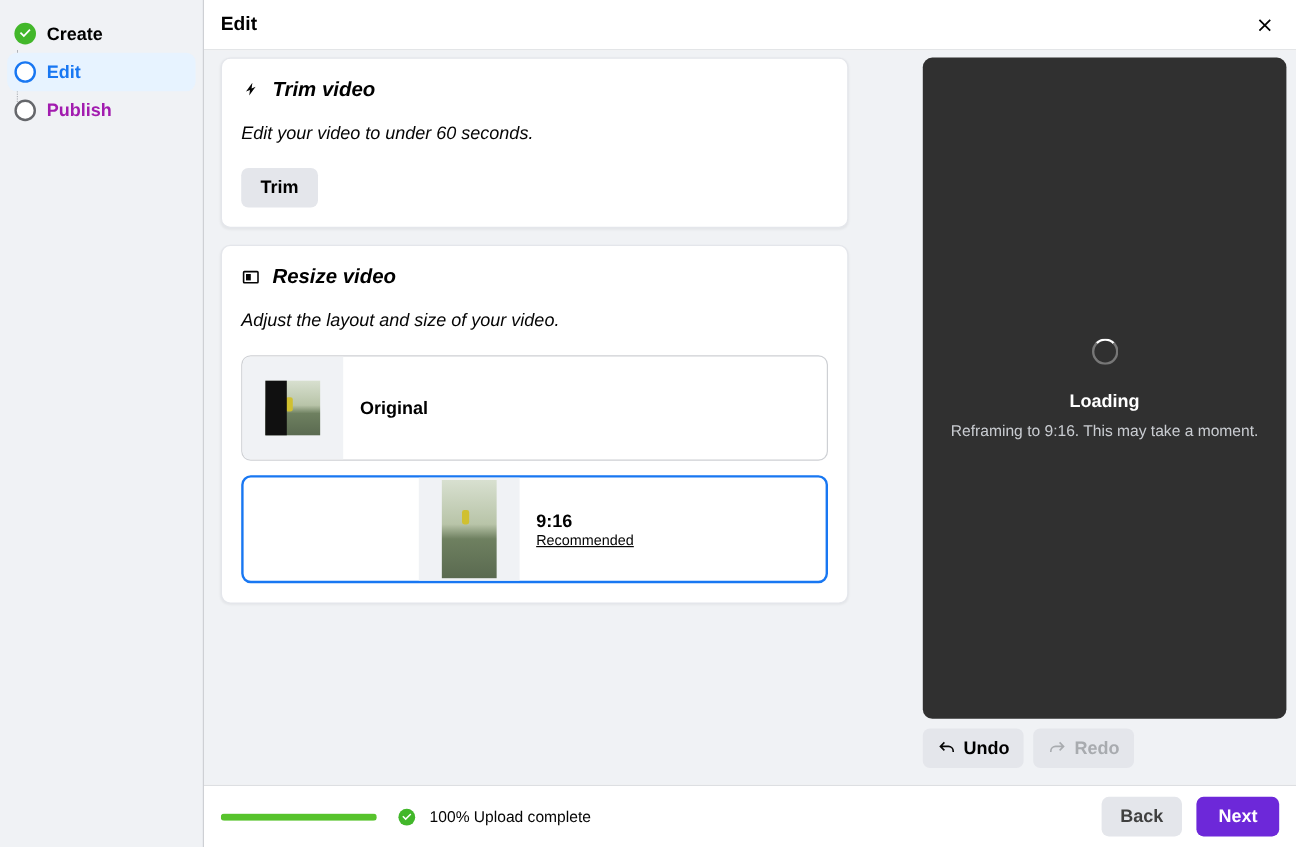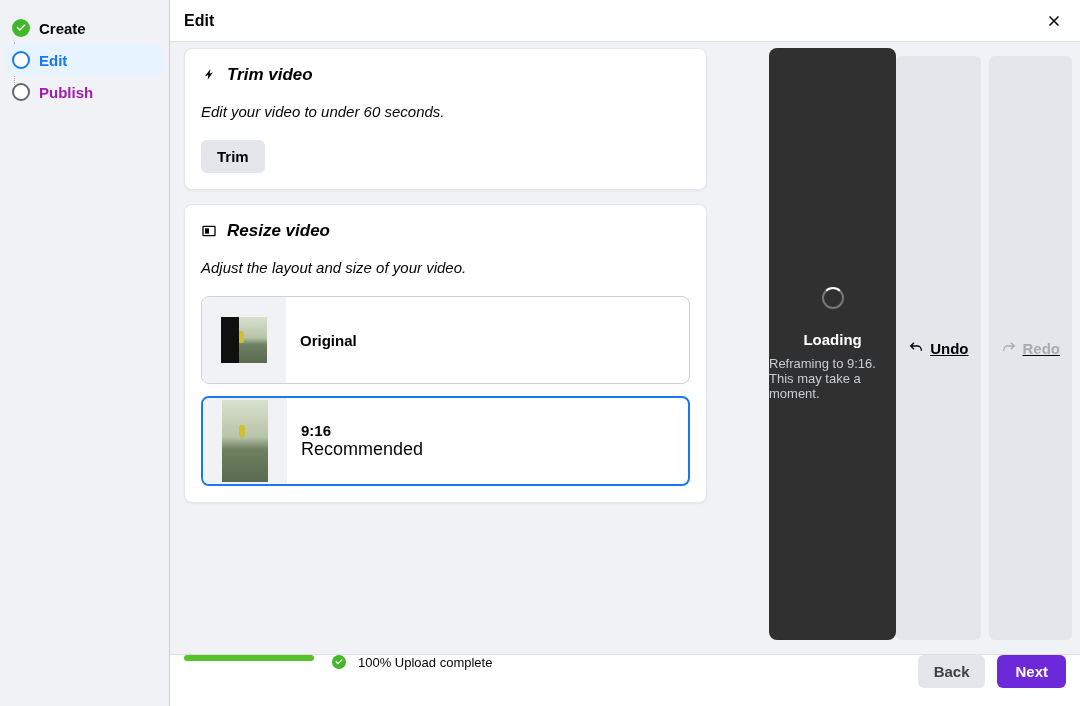--- a/index.html
+++ b/index.html
@@ -27,47 +27,47 @@
 .content { flex: 1; display: flex; gap: 14px; padding: 6px 8px 14px 14px; overflow: hidden; background: #f0f2f5; }
 .left-col { flex: 1; display: flex; flex-direction: column; gap: 14px; }
 
 .card { background: #fff; border: 1px solid #e4e6eb; border-radius: 8px; padding: 16px; box-shadow: 0 1px 2px rgba(0,0,0,0.05); }
 .card-title { display: flex; align-items: center; gap: 10px; font-size: 17px; font-weight: 700; margin-bottom: 18px; font-style: italic; }
 .card-title svg { width: 16px; height: 16px; fill: #050505; }
 .card-desc { font-size: 15px; color: #050505; margin-bottom: 20px; font-style: italic; }
 .btn { display: inline-flex; align-items: center; justify-content: center; padding: 8px 16px; border-radius: 6px; background: #e4e6eb; font-size: 15px; font-weight: 600; cursor: pointer; border: none; }
 
 .option { display: flex; align-items: center; border: 1px solid #ced0d4; border-radius: 8px; margin-bottom: 12px; cursor: pointer; overflow: hidden; }
-.option:last-child { margin-bottom: 0; }
+.option:last-child { margin-bottom: 0; justify-content: center; }
 .option.selected { border: 2px solid #1877f2; }
 .thumb-frame { width: 84px; height: 86px; background: #f0f2f5; display: flex; align-items: center; justify-content: center; flex-shrink: 0; }
 .thumb { position: relative; overflow: hidden; }
 .thumb-original { width: 46px; height: 46px; }
 .thumb-916 { width: 46px; height: 82px; }
 .thumb-bg { background: linear-gradient(180deg, #d8e0d0 0%, #b8c4a8 45%, #6e8060 60%, #5a6a50 100%); width: 100%; height: 100%; position: relative; }
 .thumb-bg::before { content: ''; position: absolute; left: 38%; top: 30%; width: 6px; height: 12px; background: #d0c030; border-radius: 2px; }
 .thumb-original .thumb-bg::after { content:''; position:absolute; left:0; top:0; width:40%; height:100%; background:#101010; }
 .opt-text { padding: 10px 14px; }
 .opt-title { font-size: 15px; font-weight: 700; }
-.opt-sub { font-size: 18px; color: #050505; margin-top: 0; }
+.opt-sub { font-size: 12px; color: #050505; margin-top: 0; text-decoration: underline; }
 
-.preview-col { width: 303px; display: flex; flex-direction: row; margin-left: 48px; }
+.preview-col { width: 303px; display: flex; flex-direction: column; margin-left: 48px; }
 .preview { flex: 1; background: #303030; border-radius: 8px; display: flex; flex-direction: column; align-items: center; justify-content: center; color: #fff; }
 .spinner { width: 22px; height: 22px; border: 2px solid #777; border-top-color: #fff; border-radius: 50%; margin-bottom: 22px; animation: spin 1s linear infinite; }
 @keyframes spin { to { transform: rotate(360deg); } }
 .preview-title { font-size: 15px; font-weight: 700; margin-bottom: 8px; }
 .preview-sub { font-size: 13px; color: #c9ccd1; }
-.undo-row { display: flex; gap: 8px; margin-top: 8px; text-decoration: underline; }
+.undo-row { display: flex; gap: 8px; margin-top: 8px; }
 .undo-btn { display: flex; align-items: center; gap: 6px; padding: 8px 12px; border-radius: 6px; background: #e4e6eb; font-size: 15px; font-weight: 600; cursor: pointer; border:none; }
 .undo-btn svg { width: 16px; height: 16px; fill: none; stroke-width: 2; }
 .undo-btn.disabled { color: #a8abaf; cursor: default; text-align: center; }
 .undo-btn:not(.disabled) svg { stroke:#050505; }
 .undo-btn.disabled svg { stroke: #a8abaf; }
 
-.footer { height: 52px; background: #fff; border-top: 1px solid #dddfe2; display: flex; align-items: flex-start; padding: 0 14px; gap: 12px; }
+.footer { height: 52px; background: #fff; border-top: 1px solid #dddfe2; display: flex; align-items: center; padding: 0 14px; gap: 12px; }
 .progress-bar { width: 130px; height: 6px; background: #e4e6eb; border-radius: 4px; overflow: hidden; }
 .progress-fill { width: 100%; height: 100%; background: #57c32c; }
 .check { width: 14px; height: 14px; background: #42b72a; border-radius: 50%; display: flex; align-items: center; justify-content: center; margin-left: 6px; }
 .check svg { width: 10px; height: 10px; fill: #fff; }
 .upload-text { font-size: 13px; color: #050505; }
 .spacer { flex: 1; }
 .back-btn { background: #e4e6eb; color: #404040; padding: 8px 16px; border-radius: 6px; font-size: 15px; font-weight: 600; cursor: pointer; border:none; }
 .next-btn { background: #6d28d9; color: #fff; padding: 8px 18px; border-radius: 6px; font-size: 15px; font-weight: 600; cursor: pointer; border:none; }
 </style>
 </head>

